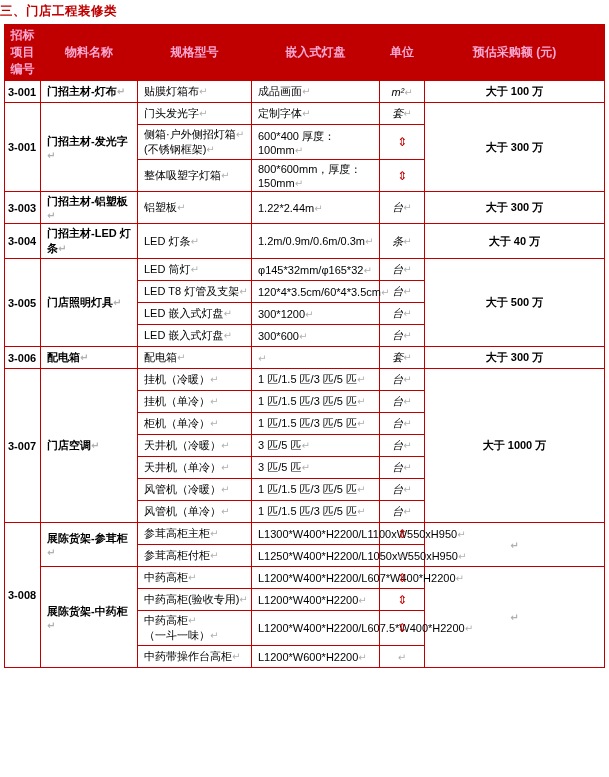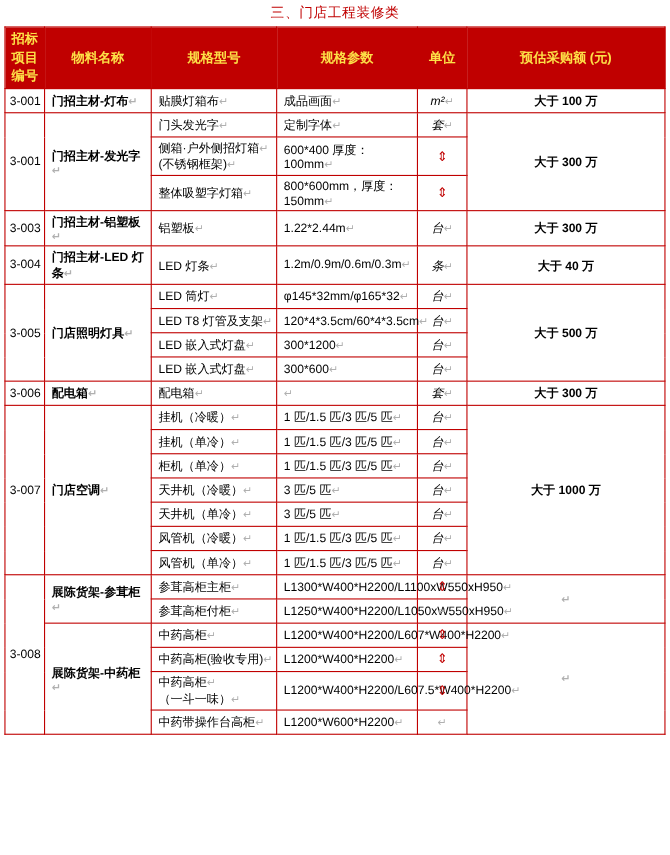--- a/index.html
+++ b/index.html
@@ -1,22 +1,22 @@
 <!DOCTYPE html>
 <html><head>
 <meta charset="utf-8">
 <style>
   html,body{margin:0;padding:0;background:#ffffff;}
   body{font-family:"Liberation Sans","DejaVu Sans",sans-serif;color:#000;}
   #page{width:609px;height:777px;position:relative;overflow:hidden;background:#fff;}
-  .title{text-align:center;font-size:12.5px;color:#c00000;font-weight:normal;padding:3px 0 4px 0;letter-spacing:.5px;}
+  .title{text-align:left;font-size:12.5px;color:#c00000;font-weight:bold;padding:3px 0 4px 0;letter-spacing:.5px;}
   table{border-collapse:collapse;width:601px;margin:0 4px;table-layout:fixed;}
   td,th{border:1px solid #c00000;font-size:11px;padding:2px 3px;vertical-align:middle;color:#000;}
-  thead th{background:#c00000;color:#fde047;font-weight:bold;text-align:center;height:40px;font-size:12px;}
-  .c-idx{width:36px;text-align:right;font-weight:normal;font-size:11px;}
+  thead th{background:#c00000;color:#f9a8d4;font-weight:bold;text-align:center;height:40px;font-size:12px;}
+  .c-idx{width:36px;text-align:left;font-weight:bold;font-size:11px;}
   .c-name{width:97px;font-weight:bold;padding-left:6px;}
   .c-model{width:114px;padding-left:6px;}
   .c-spec{width:128px;padding-left:6px;}
   .c-unit{width:45px;text-align:center;font-style:italic;}
   .c-amt{width:auto;text-align:center;font-weight:bold;margin-left:24px;}
   .u{ }
   .pilcrow{color:#b0b0b0;font-size:10px;}
   .rowh{height:22px;}
   .arrow{display:inline-block;color:#c00000;font-size:12px;line-height:1;}
 </style>
@@ -33,21 +33,21 @@
         <col style="width:114px">
         <col style="width:128px">
         <col style="width:45px">
         <col>
     </colgroup>
     <thead>
       <tr>
         <th>招标项目编号</th>
         <th>物料名称</th>
         <th>规格型号</th>
-        <th>规格参数</th>
+        <th>嵌入式灯盘</th>
         <th>单位</th>
         <th>预估采购额 (元)</th>
       </tr>
     </thead>
     <tbody id="tbody">
         <tr class="rowh">
           <td class="c-idx" rowspan="1">3-001</td>
           <td class="c-name" rowspan="1">门招主材-灯布<span class="pilcrow">↵</span></td>
           <td class="c-model">
             <div>贴膜灯箱布<span class="pilcrow">↵</span></div>

